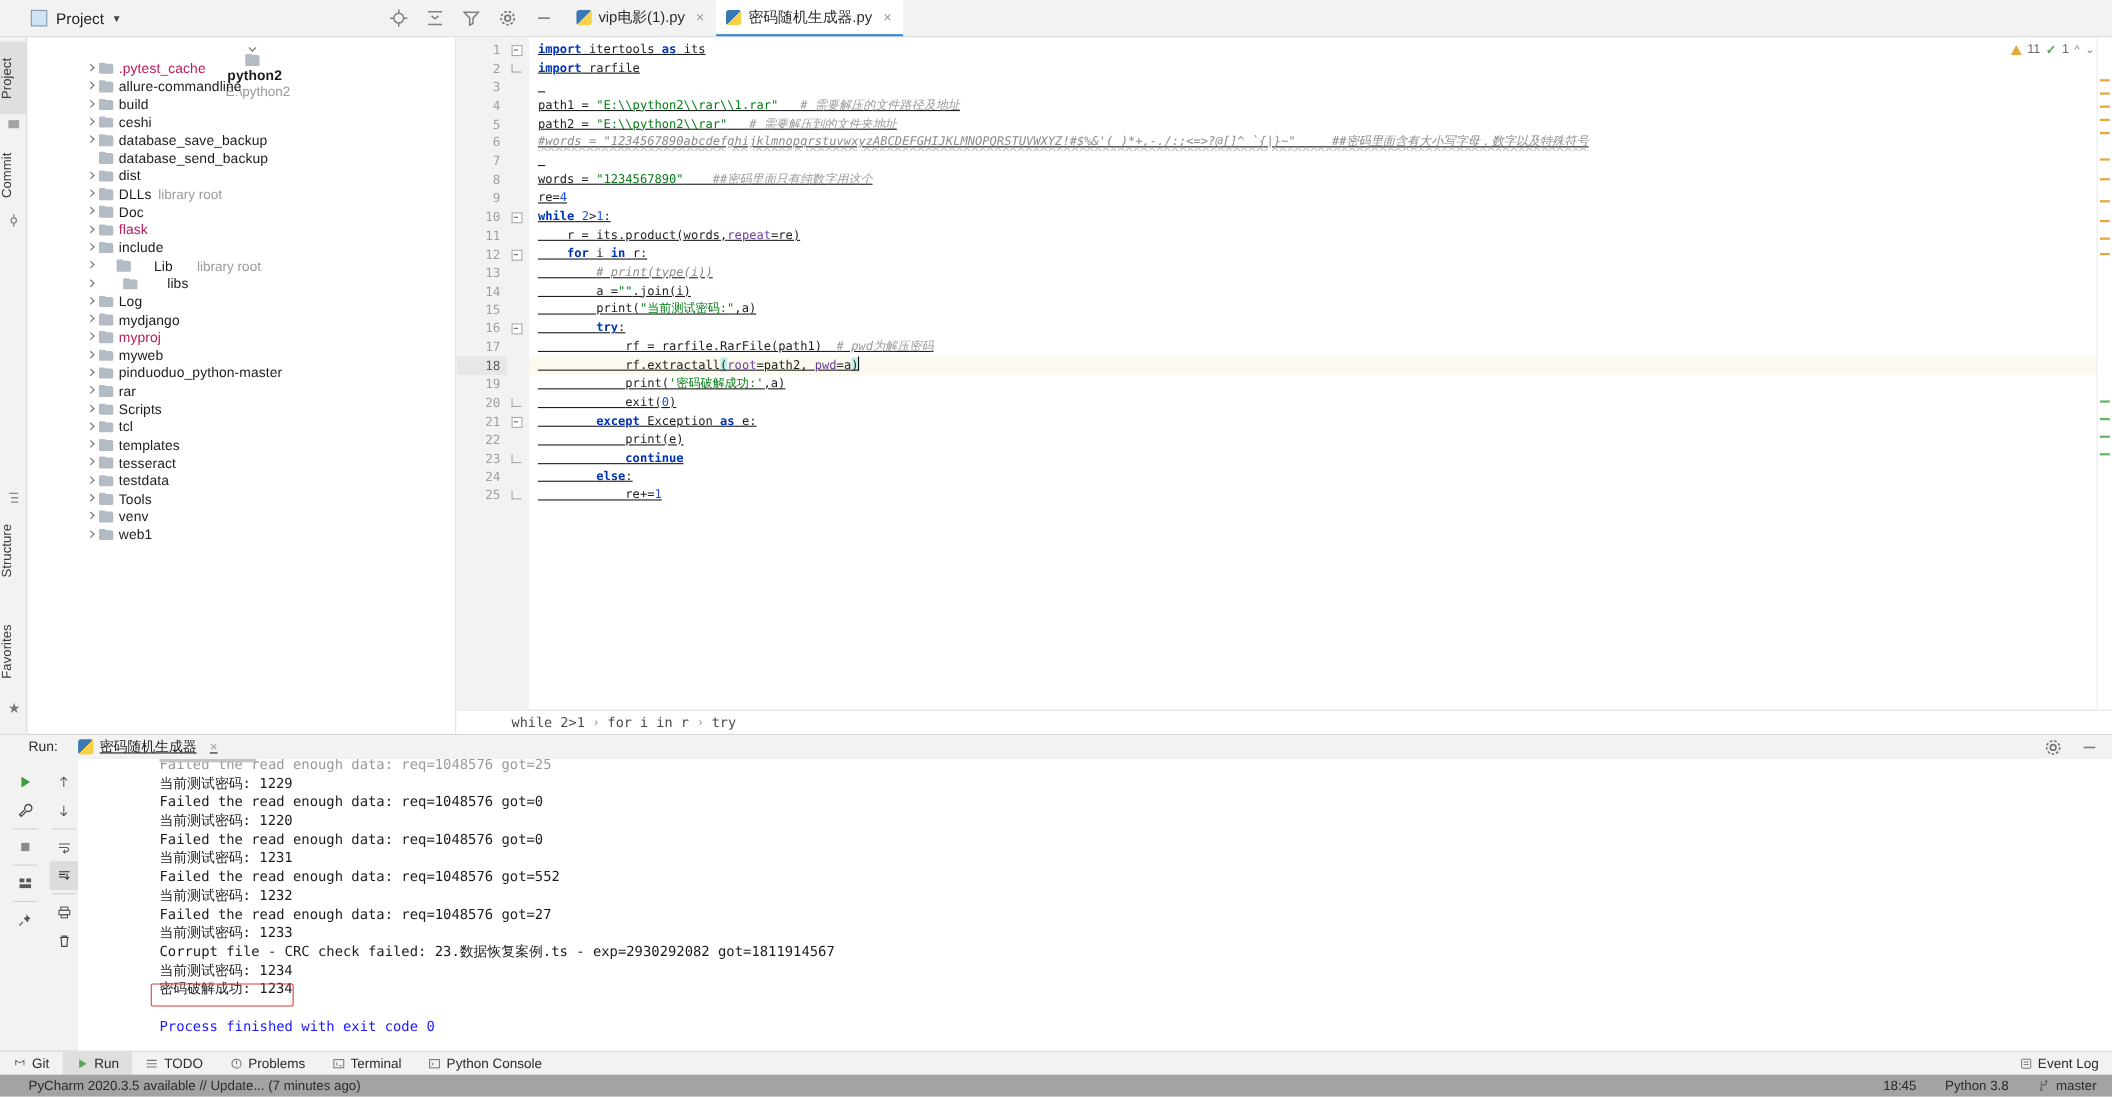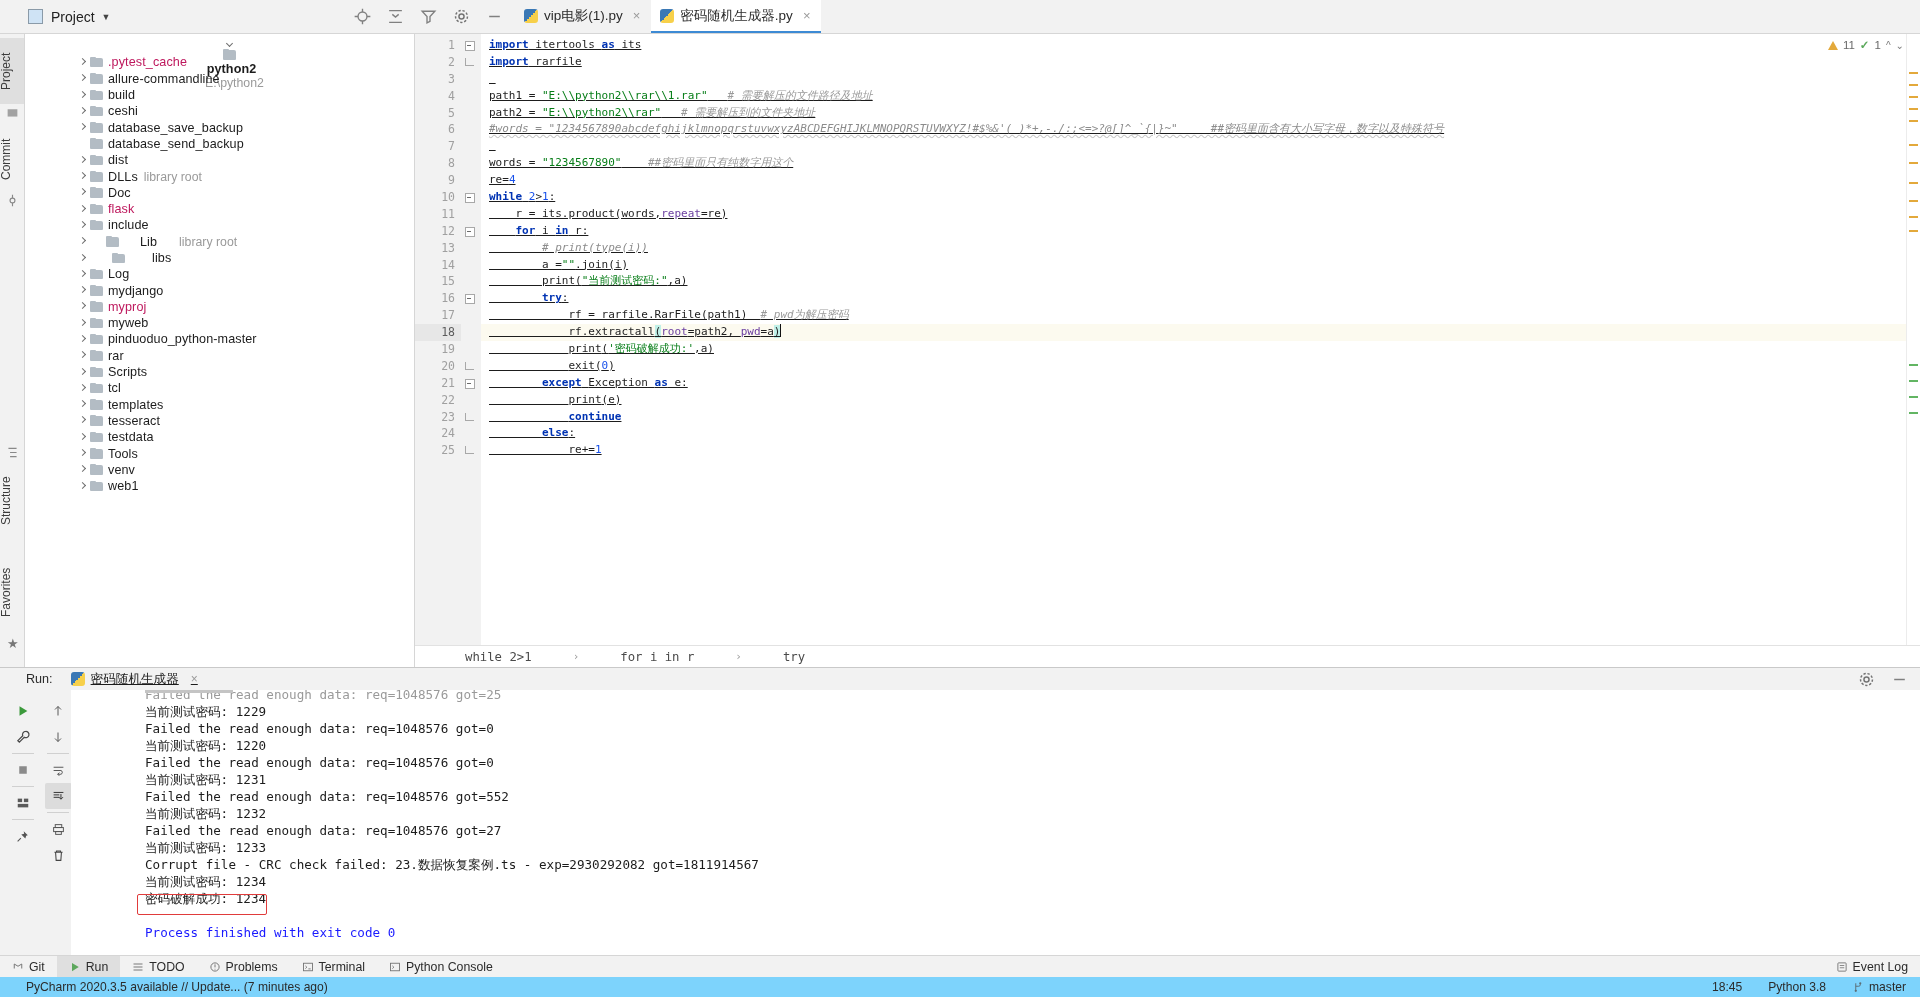--- a/index.html
+++ b/index.html
@@ -83,21 +83,21 @@
   
   .egut{ width:14px; flex:0 0 14px; background:#fff; border-left:1px solid #ececec; position:relative; }
   .emark{ position:absolute; right:2px; width:9px; height:2px; background:#e3a93b; }
   .emark.g{ background:#62b563; }
 
   .insp{ position:absolute; right:16px; top:4px; display:flex; align-items:center; gap:5px; font-size:11.5px; color:#6a6a6a; }
   .warnico{ width:0;height:0;border-left:5px solid transparent;border-right:5px solid transparent;border-bottom:9px solid #e3a93b; }
   .okico{ color:#5aa85a; font-weight:bold; }
 
   .breadcrumb{ height:22px; flex:0 0 22px; border-top:1px solid #e2e2e2; display:flex; align-items:center;
-               padding-left:50px; font-size:12.3px; color:#4a4a4a; font-family:"DejaVu Sans Mono", monospace; background:#fff;gap:34px; }
+               padding-left:50px; font-size:12.3px; color:#4a4a4a; font-family:"DejaVu Sans Mono", monospace; background:#fff; }
   .bsep{ margin:0 7px; color:#9a9a9a; font-size:11px; }
 
   
   .runpanel{ flex:0 0 288px; background:#fff; border-top:1px solid #c9c9c9; display:flex; flex-direction:column; }
   .runhead{ height:22px; flex:0 0 22px; display:flex; align-items:center; padding-left:26px; background:#f2f2f2; }
   .runlbl{ font-size:12.6px; color:#2b2b2b; margin-right:18px; }
   .runtab{ display:flex; align-items:center; gap:6px; font-size:12.6px; color:#1c1c1c;text-decoration:underline; }
   .runtab .x{ color:#9a9a9a; font-size:12px; margin-left:6px; }
   .runhead-r{ margin-left:auto; display:flex; gap:16px; padding-right:12px; align-items:center; }
 
@@ -113,21 +113,21 @@
   .cline.ok{ color:#1a1aff; }
   .cline.fin{ color:#1a1aff; }
   .hlbox{ position:absolute; left:66px; border:1.6px solid #e03b3b; border-radius:2px; }
   .constrip-top{ position:absolute; left:74px; top:0; width:88px; height:3px; background:#c4c4c4; }
 
   
   .statusbar{ height:22px; flex:0 0 22px; background:#f2f2f2; border-top:1px solid #d6d6d6; display:flex; align-items:center; font-size:12.3px; color:#2b2b2b; }
   .sb-item{ display:flex; align-items:center; gap:5px; padding:0 12px; height:100%; }
   .sb-item.sel{ background:#dfdfdf; }
   .sb-right{ margin-left:auto; display:flex; align-items:center; }
-  .msgbar{ height:20px; flex:0 0 20px; background:#7dd3fc; display:flex; align-items:center; font-size:12.1px; color:#2b2b2b; padding-left:26px; }
+  .msgbar{ height:20px; flex:0 0 20px; background:#a3a3a3; display:flex; align-items:center; font-size:12.1px; color:#2b2b2b; padding-left:26px; }
   .msg-right{ margin-left:auto; display:flex; align-items:center; gap:26px; padding-right:14px; color:#2b2b2b; }
 
   .gitico{ width:12px;height:12px;opacity:.8; }
 </style>
 </head>
 <body>
 
 <div class="app">
 
   <div class="topbar">

